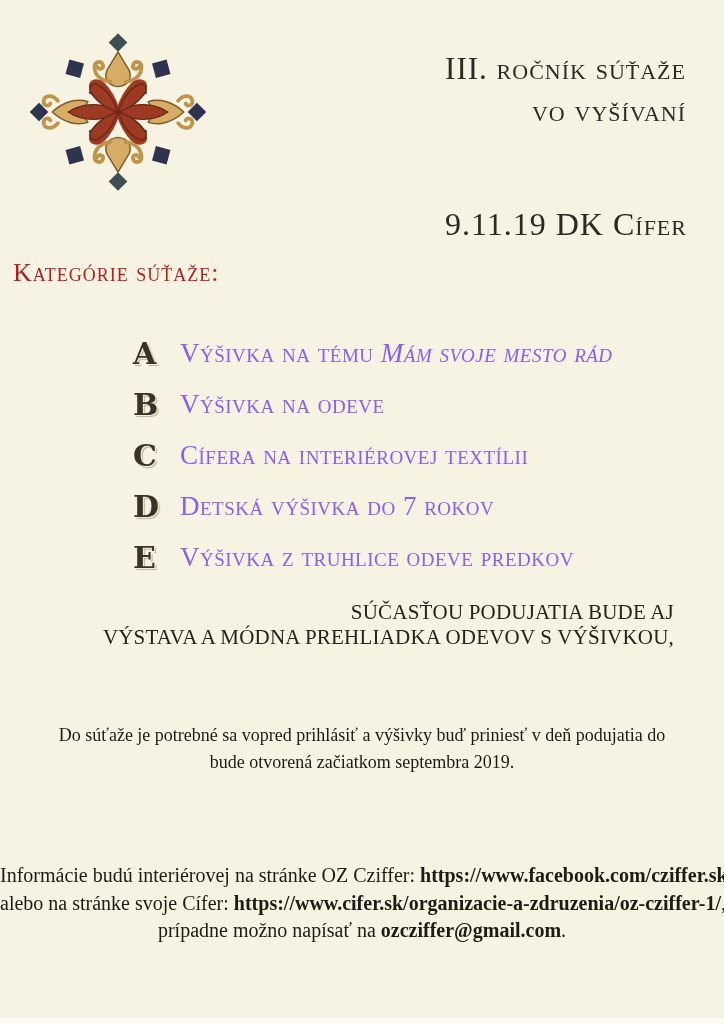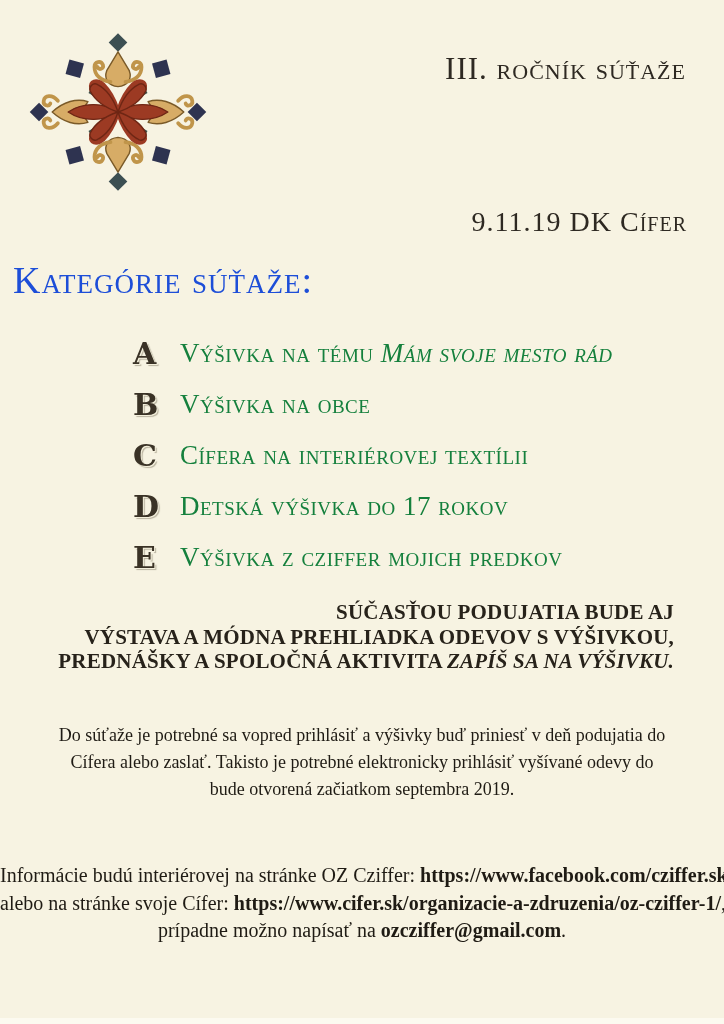--- a/index.html
+++ b/index.html
@@ -13,39 +13,39 @@
 
   .ornament { position:absolute; left:24px; top:18px; width:188px; height:188px; }
 
   .title {
     position:absolute; top:48px; right:38px; text-align:right;
     font-variant:small-caps; font-size:31px; line-height:42px;
     letter-spacing:1px; color:#2e2922;
   }
   .date {
     position:absolute; top:206px; right:37px;
-    font-variant:small-caps; font-size:28px; letter-spacing:1px; color:#2e2922;
+    font-variant:small-caps; font-size:32px; letter-spacing:1px; color:#2e2922;
   }
   .cat-heading {
     position:absolute; top:258px; left:13px;
-    font-variant:small-caps; font-size:38px; letter-spacing:1px; color:#1d4ed8;
+    font-variant:small-caps; font-size:26px; letter-spacing:1px; color:#b91c1c;
   }
   .cat-list { position:absolute; top:328px; left:133px; margin:0; padding:0; list-style:none; }
   .cat-list li { height:51px; display:flex; align-items:center; }
   .cat-letter {
     flex:none; width:47px; font-size:30px; font-weight:bold; color:#3a3226;
     font-family:"DejaVu Serif", serif;
     text-shadow:1px 1px 0 rgba(250,245,225,0.9), 2px 2px 1px rgba(70,58,35,0.35);
   }
-  .cat-text { font-variant:small-caps; font-size:27px; letter-spacing:0.5px; white-space:nowrap; color:#15803d;text-align:center; }
+  .cat-text { font-variant:small-caps; font-size:27px; letter-spacing:0.5px; white-space:nowrap; color:#8b5cf6;text-align:center; }
   .cat-text i { font-variant:small-caps; }
 
   .highlight {
     position:absolute; top:600px; right:50px; text-align:right;
-    font-size:21px; font-weight:bold; line-height:24.5px; letter-spacing:0.2px; color:#27221a;
+    font-size:21px; font-weight:normal; line-height:24.5px; letter-spacing:0.2px; color:#27221a;
   }
   .highlight div { white-space:nowrap; }
 
   .para {
     position:absolute; top:722px; left:0; right:0; text-align:center;
     font-size:18px; line-height:27px; color:#1f1b14;
   }
   .para div { white-space:nowrap; }
 
   .links {
@@ -133,58 +133,57 @@
         <path d="M100,100 C94,88 91,75 95,63 C97,59 103,59 105,63 C109,75 106,88 100,100 Z" transform="rotate(45 100 100)"></path>
         <path d="M100,100 C94,88 91,75 95,63 C97,59 103,59 105,63 C109,75 106,88 100,100 Z" transform="rotate(135 100 100)"></path>
         <path d="M100,100 C94,88 91,75 95,63 C97,59 103,59 105,63 C109,75 106,88 100,100 Z" transform="rotate(225 100 100)"></path>
         <path d="M100,100 C94,88 91,75 95,63 C97,59 103,59 105,63 C109,75 106,88 100,100 Z" transform="rotate(315 100 100)"></path>
       </g>
     </g>
   </svg>
 
   <div class="title">
     <div class="nowrap">III. ročník súťaže</div>
+    <div class="nowrap">vo vyšívaní</div>
   </div>
 
   <div class="date nowrap">9.11.19 DK Cífer</div>
 
   <div class="cat-heading nowrap">Kategórie súťaže:</div>
 
   <ul class="cat-list">
     <li>
       <span class="cat-letter">A</span>
       <span class="cat-text"><span>Výšivka na tému </span><i>Mám svoje mesto rád</i></span>
     </li>
     <li>
       <span class="cat-letter">B</span>
-      <span class="cat-text"><span>Výšivka na obce</span><i></i></span>
+      <span class="cat-text"><span>Výšivka na odeve</span><i></i></span>
     </li>
     <li>
       <span class="cat-letter">C</span>
       <span class="cat-text"><span>Cífera na interiérovej textílii</span><i></i></span>
     </li>
     <li>
       <span class="cat-letter">D</span>
-      <span class="cat-text"><span>Detská výšivka do 17 rokov</span><i></i></span>
+      <span class="cat-text"><span>Detská výšivka do 7 rokov</span><i></i></span>
     </li>
     <li>
       <span class="cat-letter">E</span>
-      <span class="cat-text"><span>Výšivka z cziffer mojich predkov</span><i></i></span>
+      <span class="cat-text"><span>Výšivka z truhlice odeve predkov</span><i></i></span>
     </li>
   </ul>
 
   <div class="highlight">
     <div><span>SÚČASŤOU PODUJATIA BUDE AJ</span><i></i></div>
     <div><span>VÝSTAVA A MÓDNA PREHLIADKA ODEVOV S VÝŠIVKOU,</span><i></i></div>
-    <div><span>PREDNÁŠKY A SPOLOČNÁ AKTIVITA </span><i>ZAPÍŠ SA NA VÝŠIVKU.</i></div>
   </div>
 
   <div class="para">
     <div>Do súťaže je potrebné sa vopred prihlásiť a výšivky buď priniesť v deň podujatia do</div>
-    <div>Cífera alebo zaslať. Takisto je potrebné elektronicky prihlásiť vyšívané odevy do</div>
     <div>bude otvorená začiatkom septembra 2019.</div>
   </div>
 
   <div class="links">
     <div><span>Informácie budú interiérovej na stránke OZ Cziffer: </span><b>https://www.facebook.com/cziffer.sk</b><span></span></div>
     <div><span>alebo na stránke svoje Cífer: </span><b>https://www.cifer.sk/organizacie-a-zdruzenia/oz-cziffer-1/</b><span>,</span></div>
     <div><span>prípadne možno napísať na </span><b>ozcziffer@gmail.com</b><span>.</span></div>
   </div>
 
   <div class="bottom-strip"></div>

